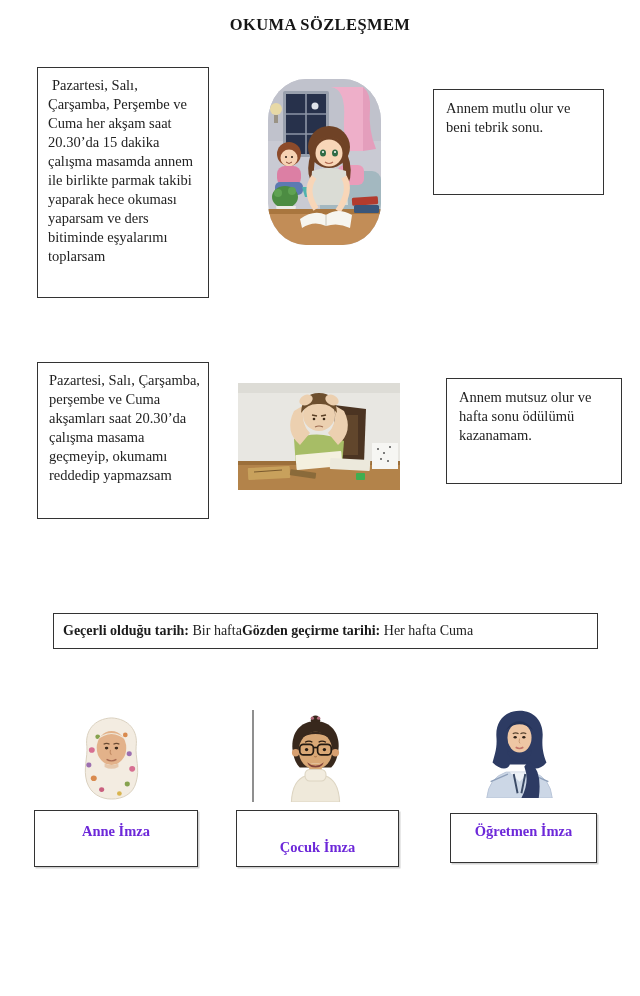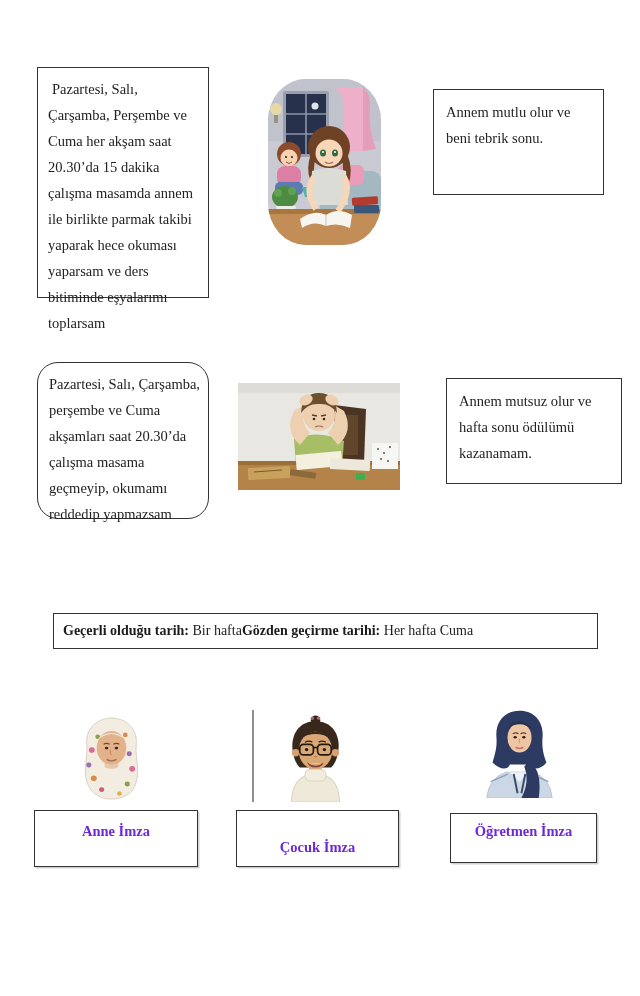--- a/index.html
+++ b/index.html
@@ -8,25 +8,25 @@
     position:relative; width:640px; height:996px; margin:0 auto;
     background:#ffffff; color:#1c1c1c;
     font-family:"Liberation Serif", serif; overflow:hidden;
   }
   .abs { position:absolute; }
   .title {
     top:15px; left:0; width:100%; text-align:center;
     font-size:16.5px; font-weight:bold; letter-spacing:.4px; color:#161616;
   }
   .tbox { border:1.8px solid #333333; background:#ffffff; }
-  .bodytext { font-size:14.5px; line-height:26px; color:#222222; }
+  .bodytext { font-size:14.5px; line-height:19px; color:#222222; }
   .box-a { left:37px; top:67px; width:172px; height:231px; padding:8px 8px 0 10px; }
   .box-a p { text-indent:4px; }
   .box-b { left:433px; top:89px; width:171px; height:106px; padding:9px 10px 0 12px; }
-  .box-c { left:37px; top:362px; width:172px; height:157px; padding:8px 8px 0 11px;border-radius:21px; }
+  .box-c { left:37px; top:362px; width:172px; height:157px; padding:8px 8px 0 11px; }
   .box-d { left:446px; top:378px; width:176px; height:106px; padding:9px 10px 18px 12px; }
   .imgwrap { overflow:hidden; }
   .cartoon { left:268px; top:79px; width:113px; height:166px; border-radius:38px 38px 38px 38px / 42px 42px 42px 42px; }
   .photo   { left:238px; top:383px; width:162px; height:107px; }
   .imgwrap svg { display:block; width:100%; height:100%; }
   .date-box {
     left:53px; top:613px; width:545px; height:36px;
     display:flex; align-items:center; padding-left:9px;
     font-size:14px; white-space:nowrap;
   }
@@ -42,20 +42,21 @@
   }
   .sig-anne  { left:34px;  top:810px; width:164px; height:57px; padding-top:12px; }
   .sig-cocuk { left:236px; top:810px; width:163px; height:57px; padding-top:28px; }
   .sig-ogrt  { left:450px; top:813px; width:147px; height:50px; padding-top:9px; }
 </style>
 </head>
 <body>
 
 <div class="page">
 
+  <div class="abs title">OKUMA SÖZLEŞMEM</div>
 
   <div class="abs tbox box-a bodytext">
     <p>Pazartesi, Salı, Çarşamba, Perşembe ve Cuma her akşam saat 20.30’da 15 dakika çalışma masamda annem ile birlikte parmak takibi yaparak hece okuması yaparsam ve ders bitiminde eşyalarımı toplarsam</p>
   </div>
 
   <div class="abs imgwrap cartoon">
     <svg viewBox="0 0 113 166" preserveAspectRatio="none" aria-hidden="true">
       <rect width="113" height="166" fill="#c9cad3"></rect>
       <rect width="113" height="62" fill="#c0c2cc"></rect>
       <circle cx="8" cy="30" r="6" fill="#e7d9a6"></circle>

